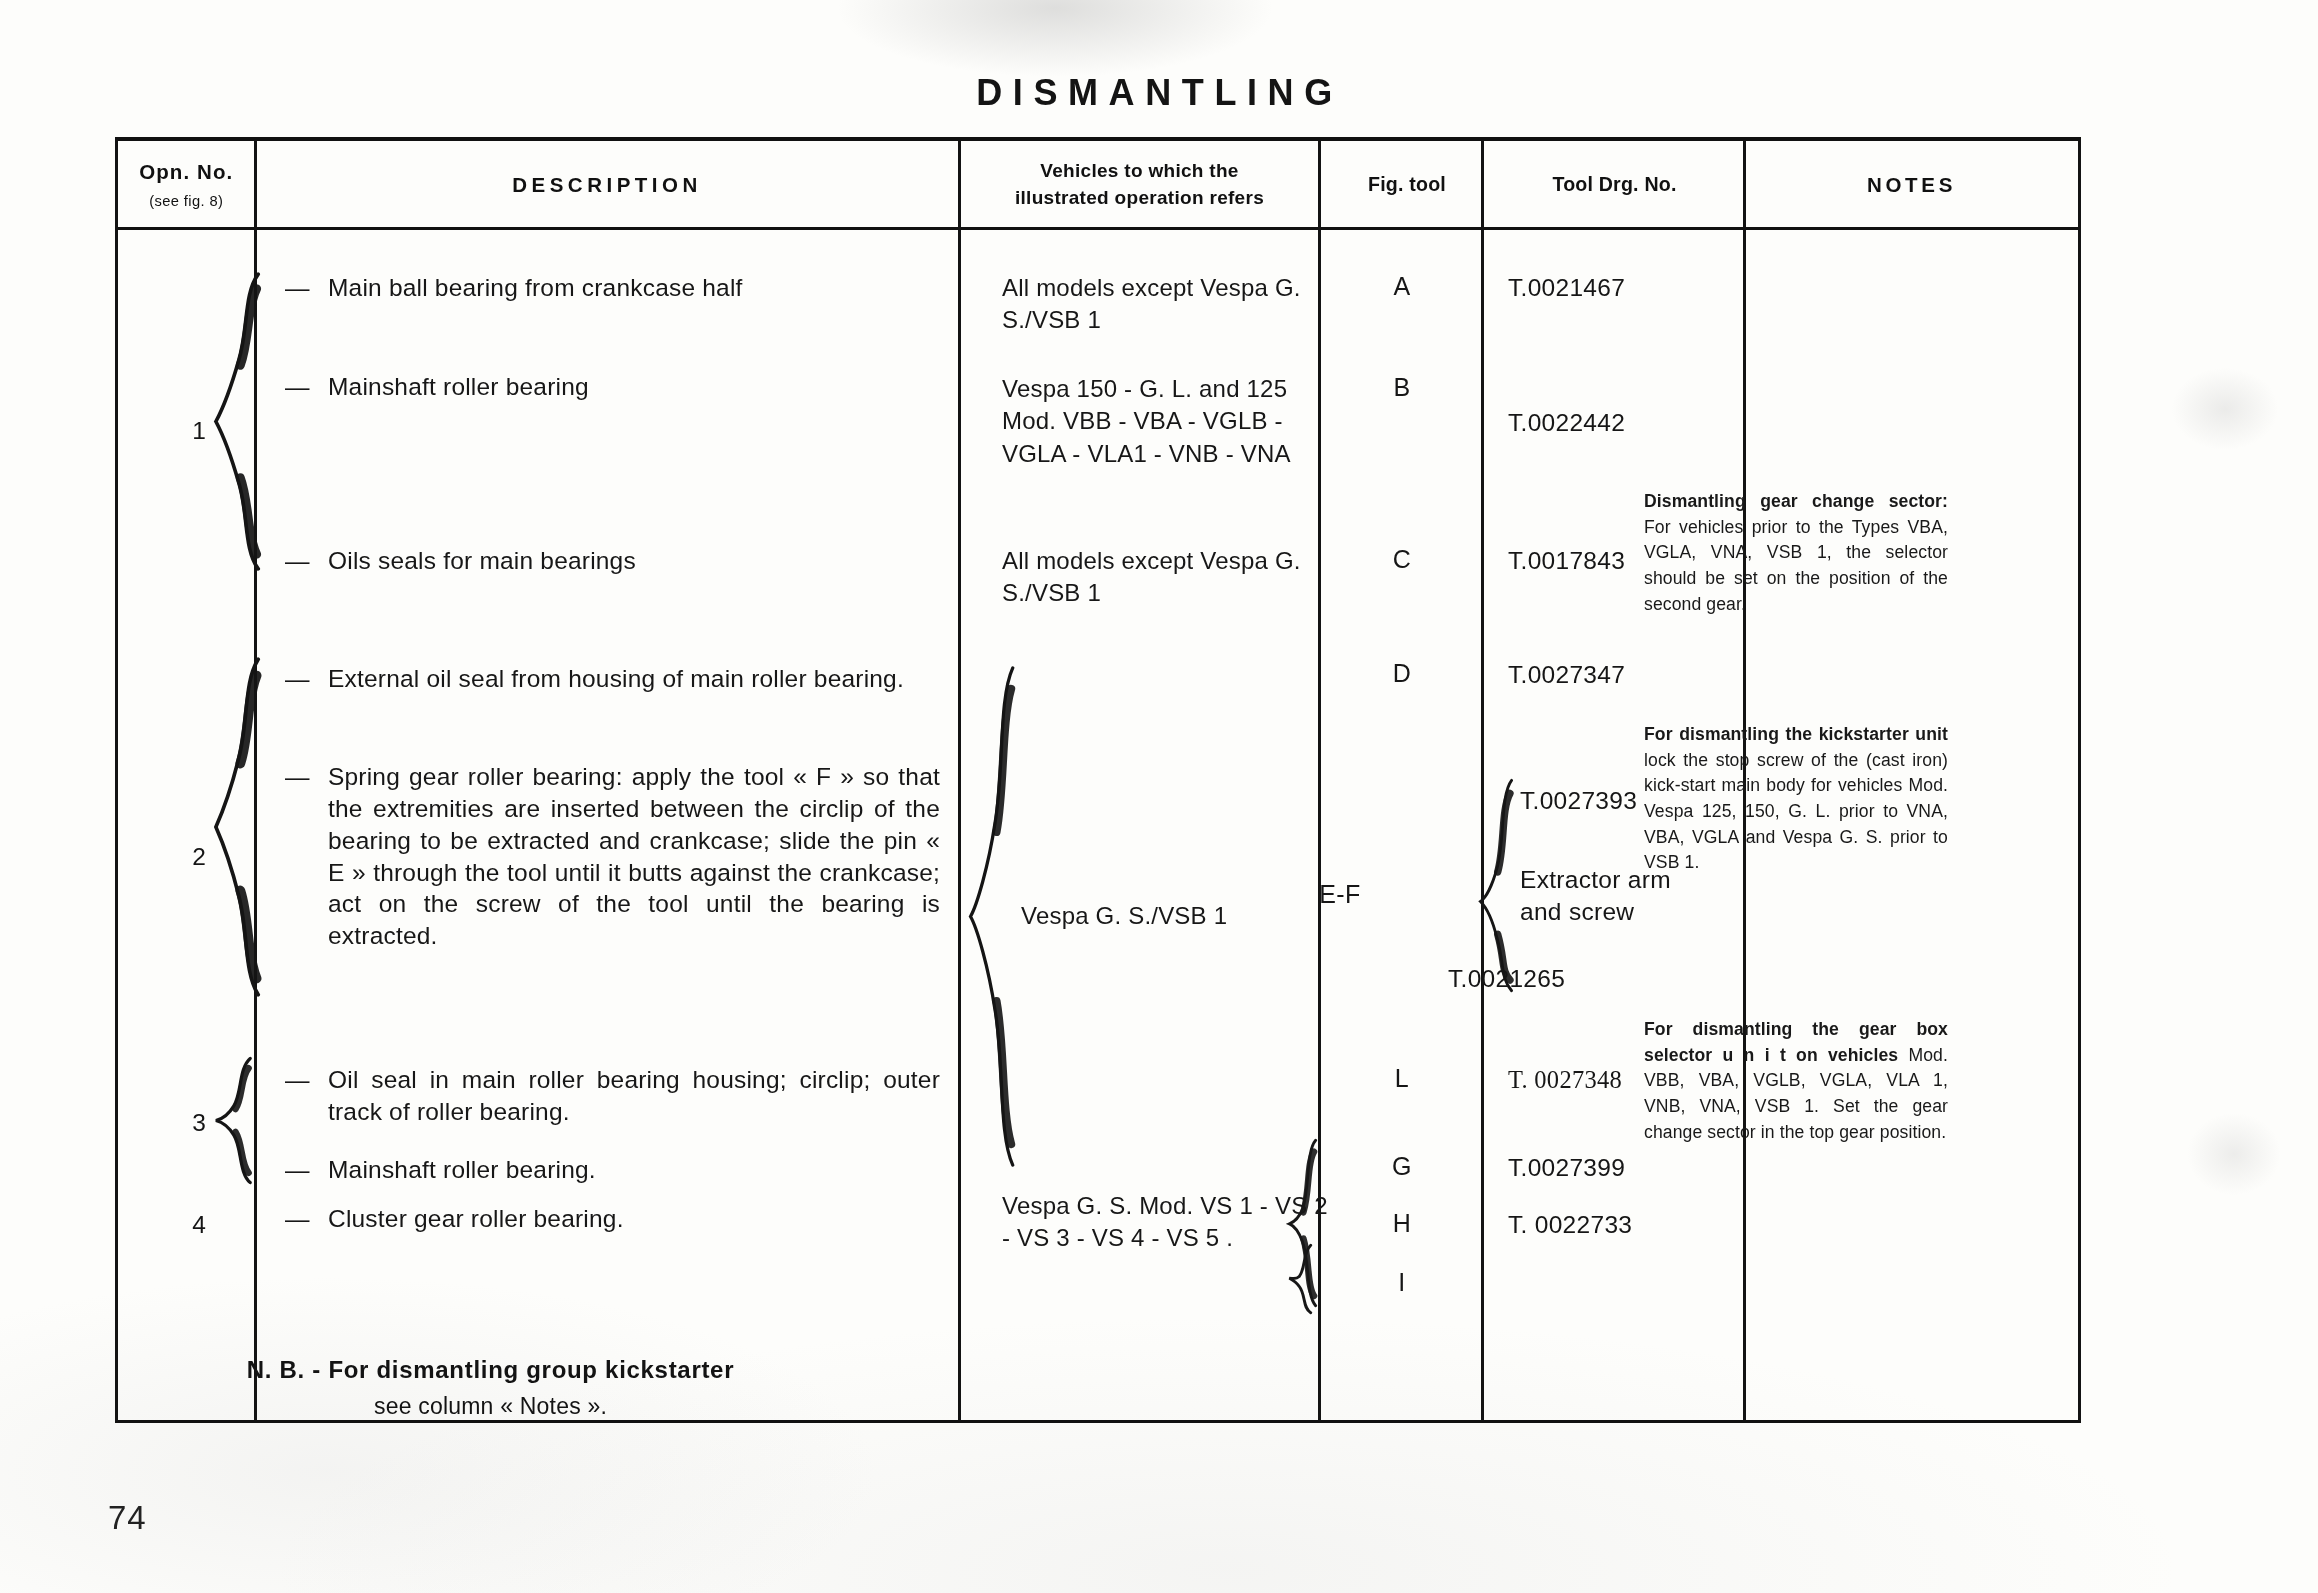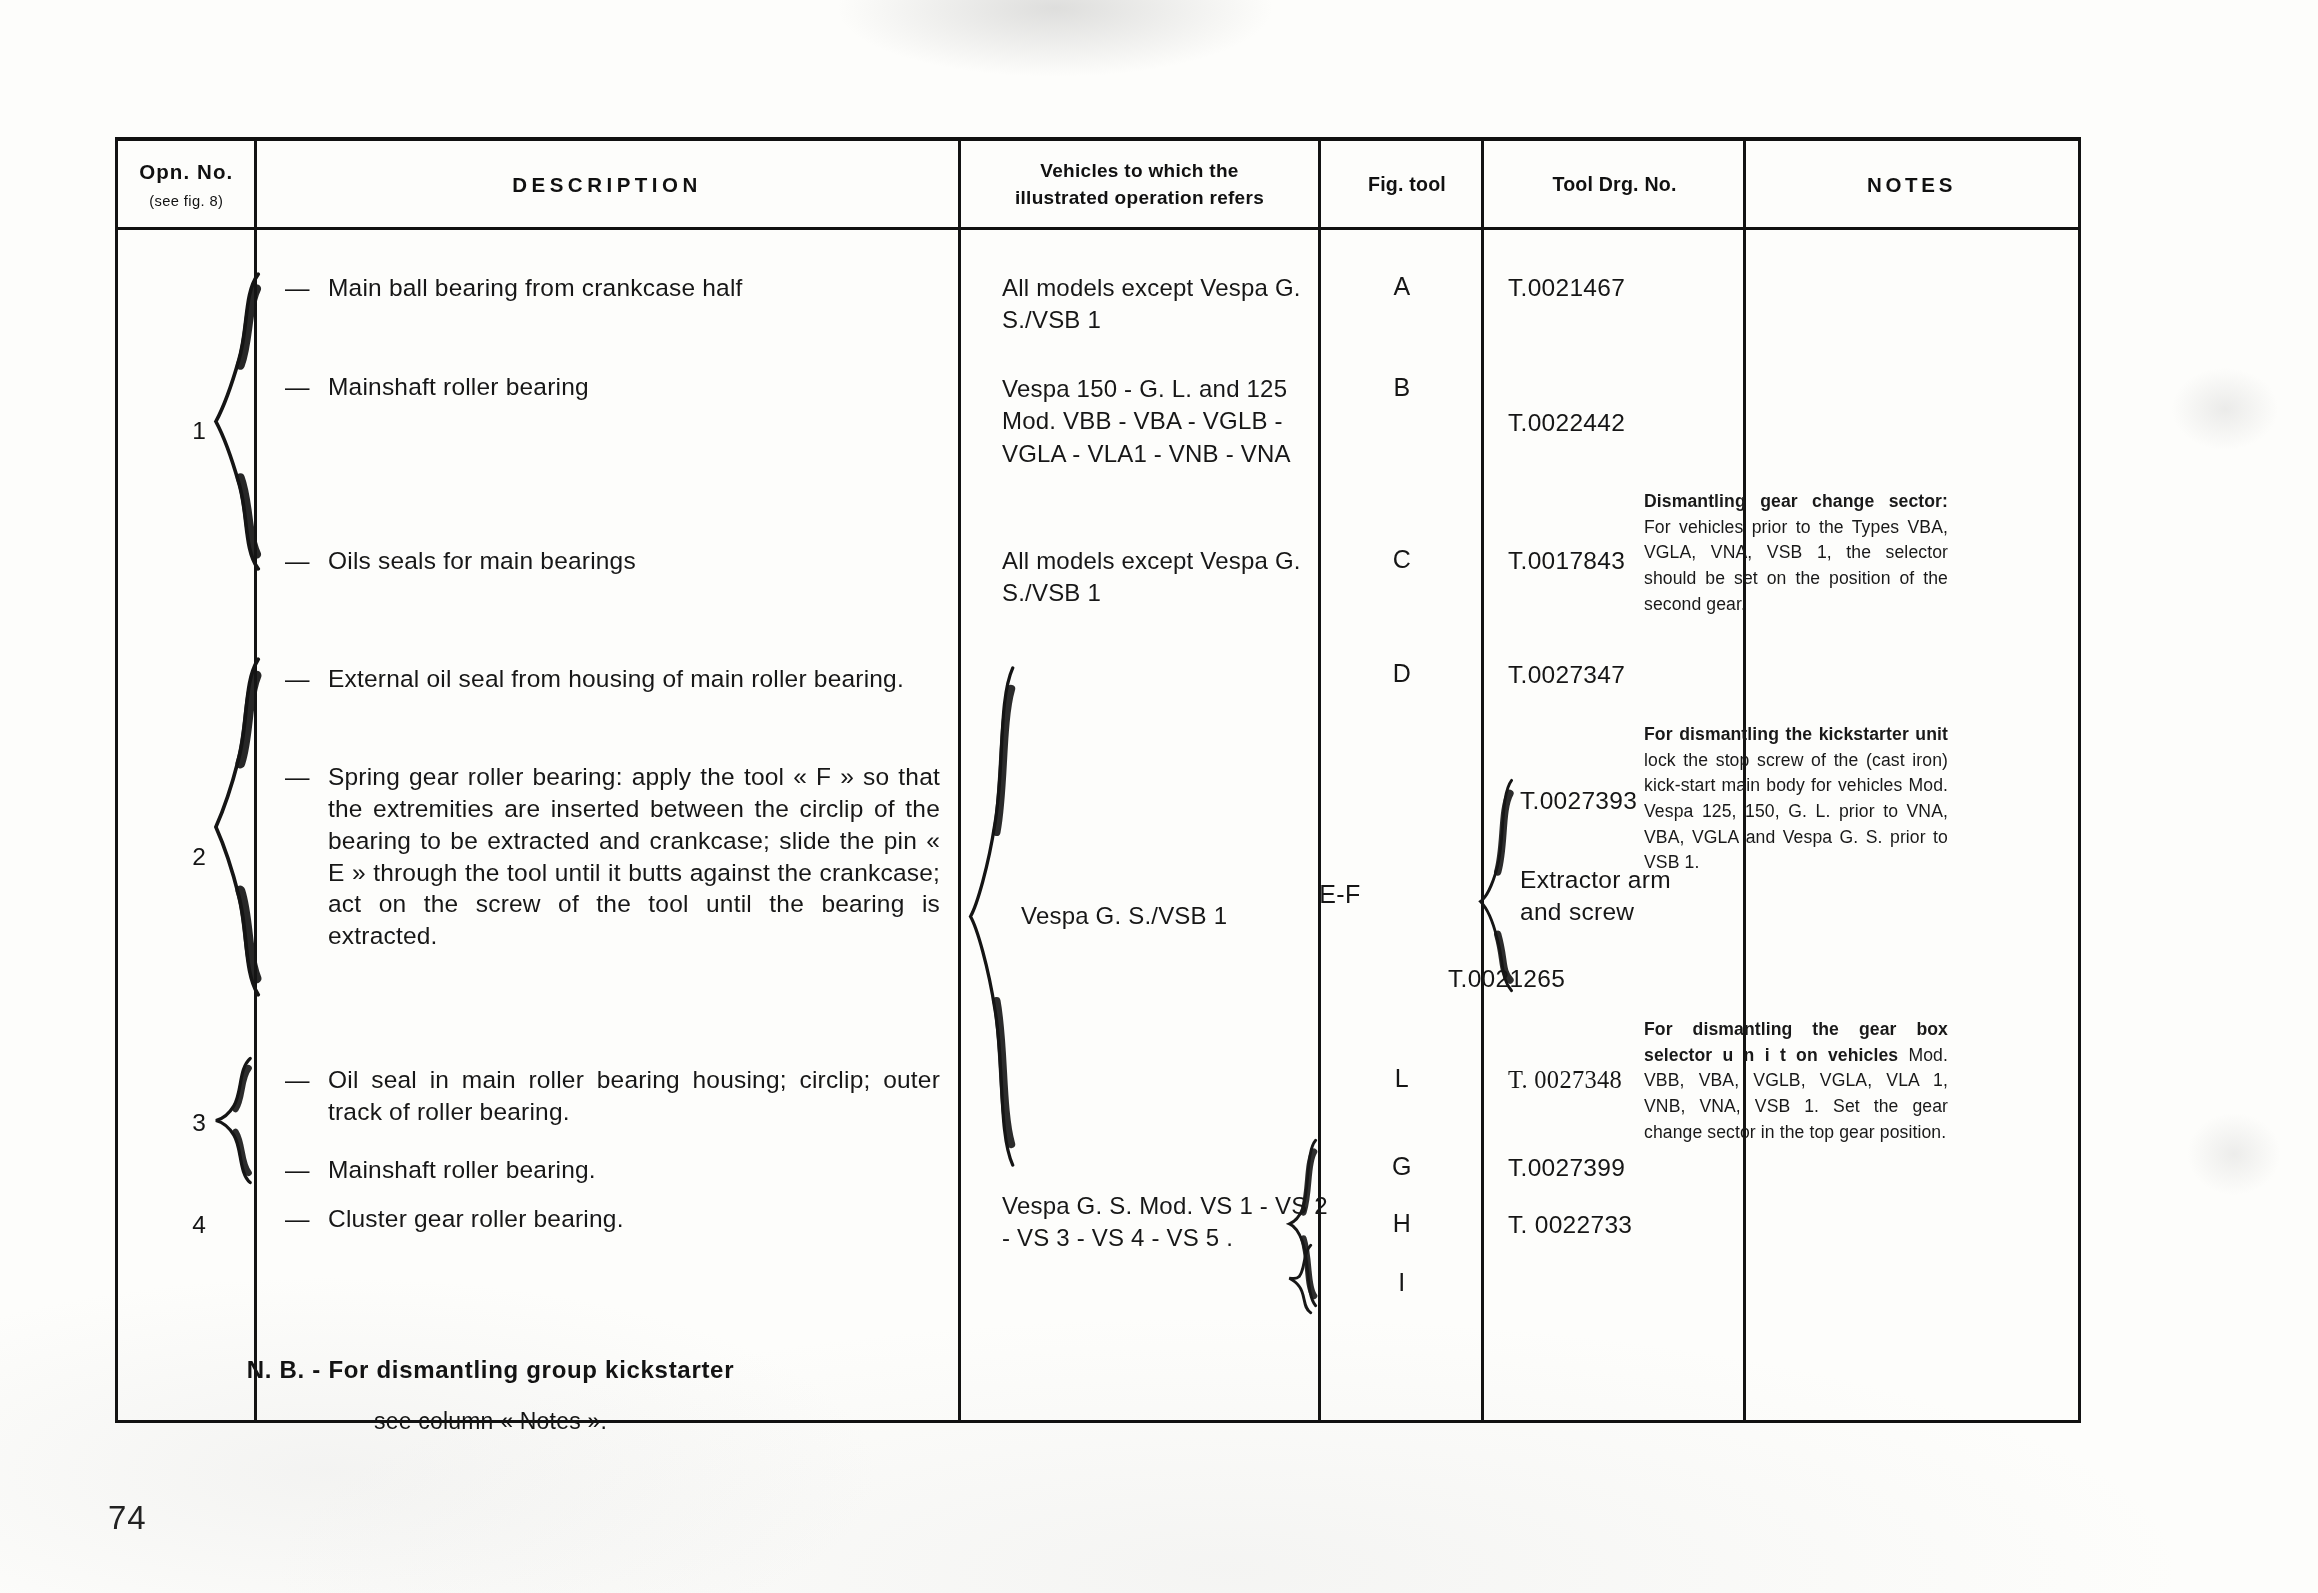--- a/index.html
+++ b/index.html
@@ -162,41 +162,42 @@
 
   
   .nb {
     position: absolute;
     left: 147px;
     width: 687px;
     text-align: center;
     color: #131313;
   }
   .nb .l1 { font-size: 24px; font-weight: bold; letter-spacing: 0.7px; }
-  .nb .l2 { font-size: 23px; margin-top: 24px; letter-spacing: 0.2px; }
+  .nb .l2 { font-size: 23px; margin-top: 9px; letter-spacing: 0.2px; }
 
   
   .brace { position: absolute; }
   .brace svg { display: block; }
 
   
   .folio {
     position: absolute;
     left: 108px;
     top: 1499px;
     font-size: 33px;
     color: #222;
     letter-spacing: 0.8px;
   }
 </style>
 </head>
 <body>
 
 <div class="page">
 
+  <div class="doc-title">DISMANTLING</div>
 
   <div class="tbl">
 
     <div class="rule-h rule-top"></div>
     <div class="rule-h rule-header"></div>
     <div class="rule-h rule-bottom"></div>
 
     <div class="vline v0"></div>
     <div class="vline v1"></div>
     <div class="vline v2"></div>

